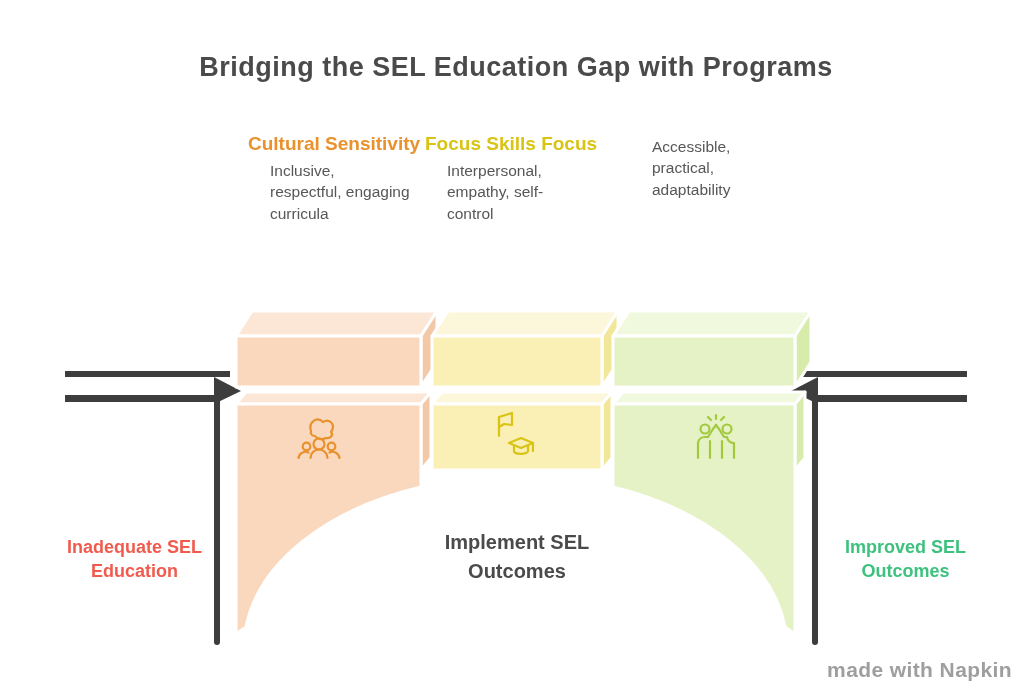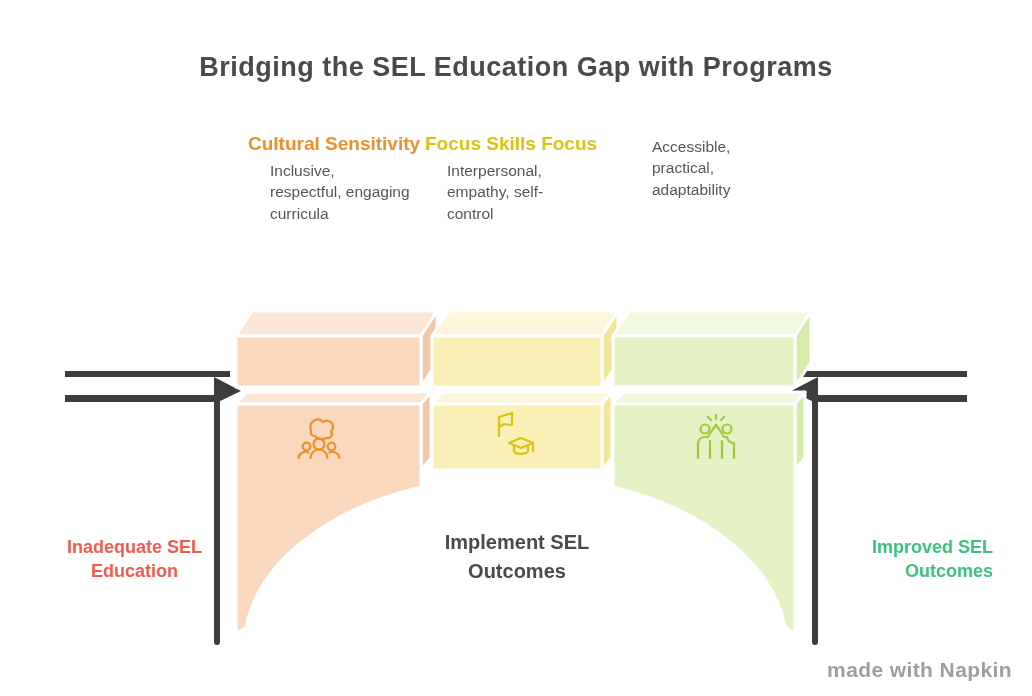--- a/index.html
+++ b/index.html
@@ -18,21 +18,21 @@
   .title{left:0;top:52px;width:1032px;text-align:center;font-size:27px;font-weight:bold;
          color:var(--text-dark);letter-spacing:.5px;}
   .col{width:184px;text-align:left;}
   .col-1{left:248px;top:132px;} .col-2{left:425px;top:132px;} .col-3{left:630px;top:132px;}
   .col-heading{font-size:19px;font-weight:bold;line-height:1.25;}
   .col-1 .col-heading{color:var(--orange);} .col-2 .col-heading{color:var(--yellow);}
   .col-3 .col-heading{color:var(--green);}
   .col-body{margin:4px auto 0;width:140px;font-size:15.5px;line-height:1.38;color:var(--body-gray);}
   .side-label{font-size:18px;font-weight:bold;line-height:1.35;margin-top:32px;}
   .label-left{left:52px;top:503px;width:165px;text-align:center;color:var(--red-label);}
-  .label-right{left:818px;top:503px;width:175px;text-align:right;color:var(--green-label);}
+  .label-right{left:818px;top:503px;width:175px;text-align:center;color:var(--green-label);}
   .label-center{left:397px;top:528px;width:240px;text-align:center;font-size:20px;
                 font-weight:bold;line-height:1.45;color:var(--text-dark);}
   .watermark{right:20px;bottom:14px;font-size:21px;font-weight:bold;
              color:var(--watermark-gray);letter-spacing:.4px;}
   svg{display:block;}
 </style>
 </head>
 <body>
 
 <div class="canvas">

